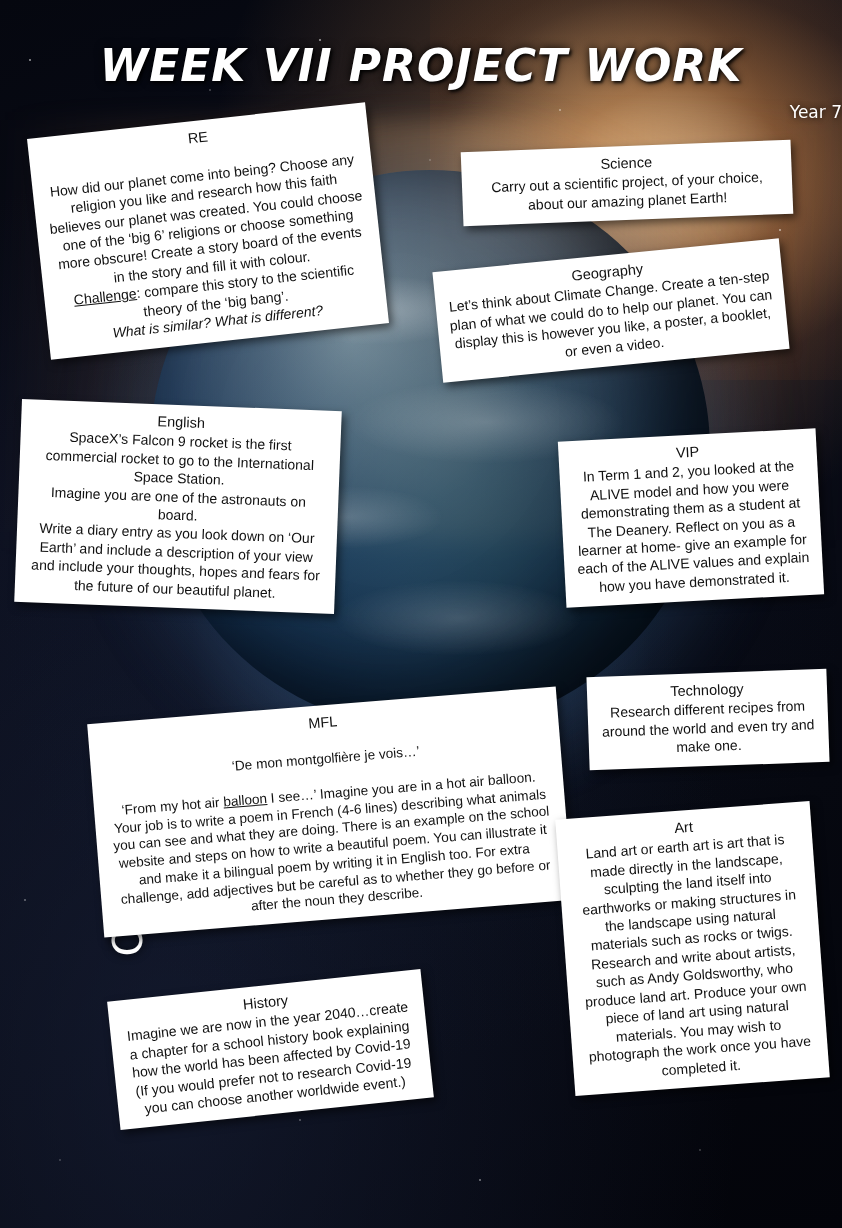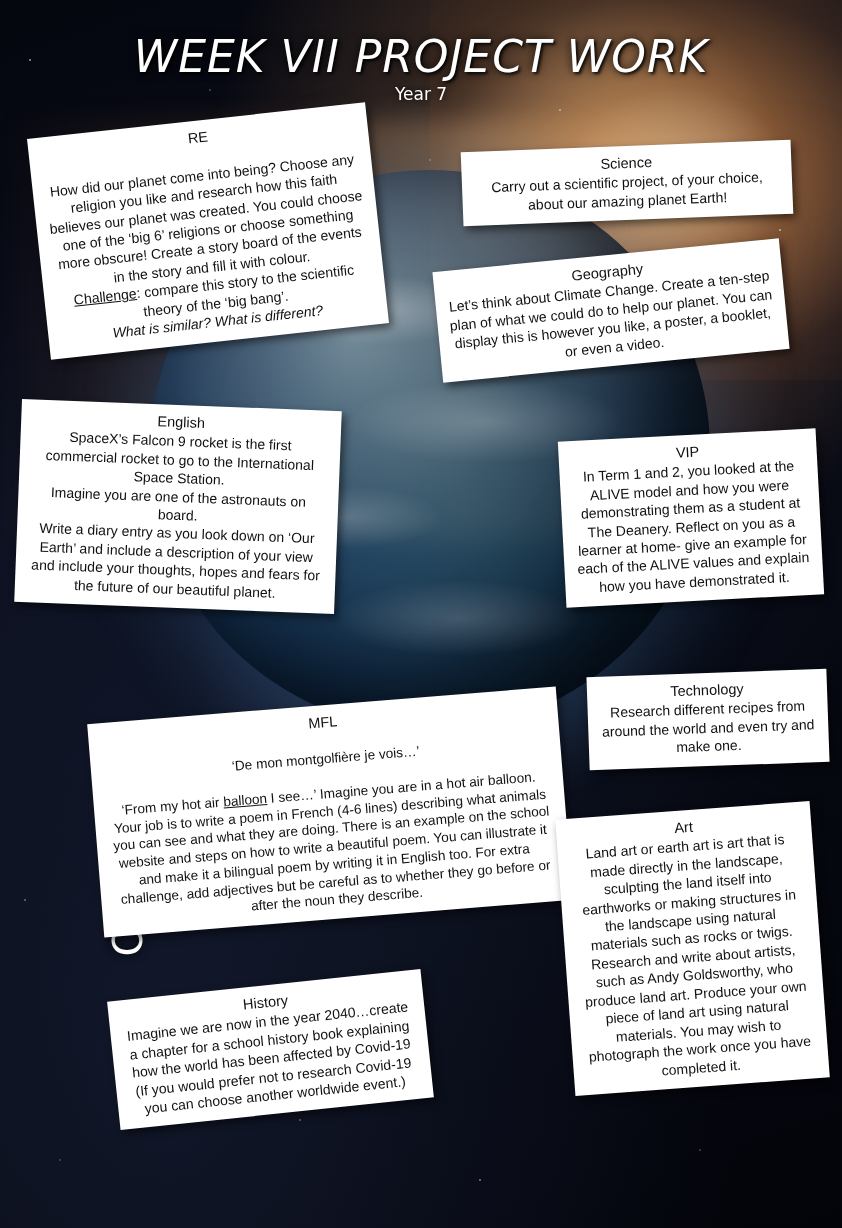--- a/index.html
+++ b/index.html
@@ -107,35 +107,36 @@
     position: absolute;
     left: 0;
     top: 30px;
     width: 842px;
     text-align: center;
     z-index: 5;
   }
   .poster-title {
     font-family: "DejaVu Sans", sans-serif;
     font-size: 44px;
-    font-weight: normal;
+    font-weight: bold;
     font-style: italic;
     letter-spacing: 1px;
     color: #ffffff;
     text-shadow: 0 0 10px rgba(0,0,0,0.9), 2px 2px 3px rgba(0,0,0,0.8);
-    margin: 4px;
+    margin: 13px;
     line-height: 1.05;
     text-transform: uppercase;
   }
   .poster-subtitle {
     font-family: "DejaVu Sans", sans-serif;
     font-size: 17px;
     color: #ffffff;
     text-shadow: 0 0 6px rgba(0,0,0,0.9);
     margin-top: 4px;
+    text-align: right;
   }
 
   
   .side-title {
     position: absolute;
     left: -72px;
     top: 820px;
     width: 400px;
     transform: rotate(-90deg);
     transform-origin: center center;

